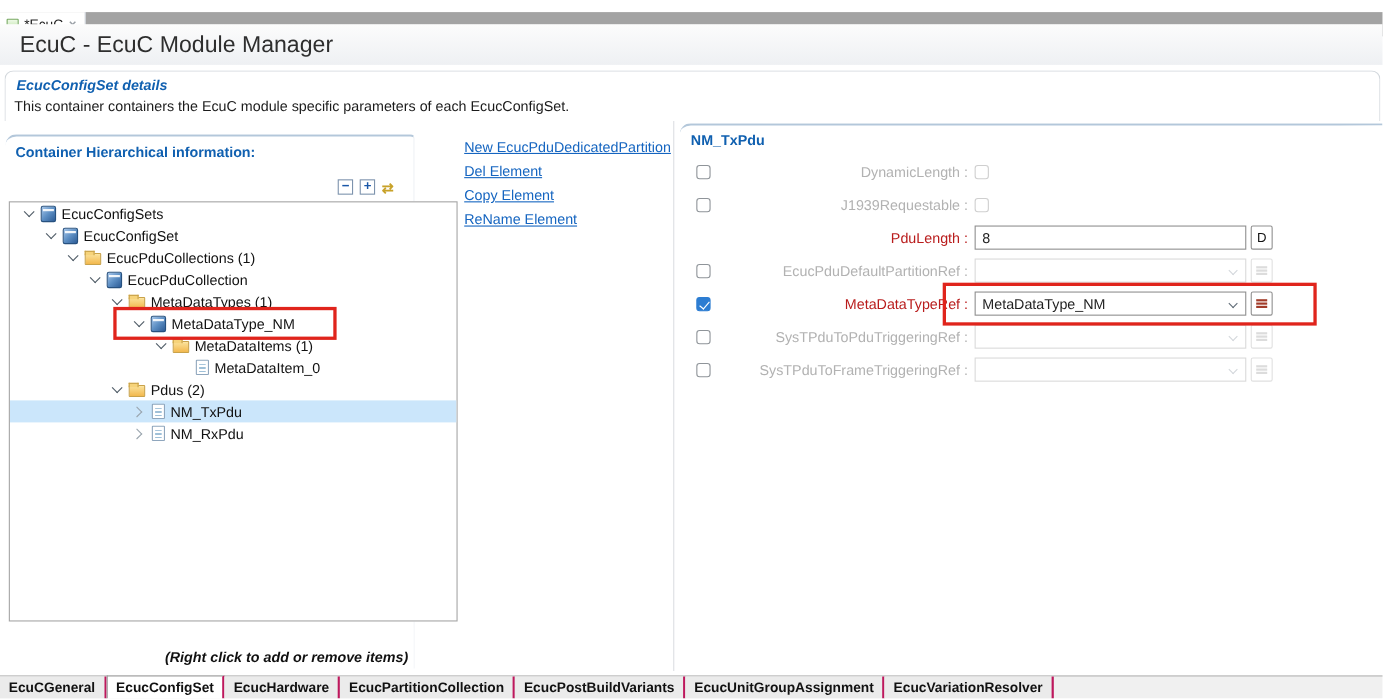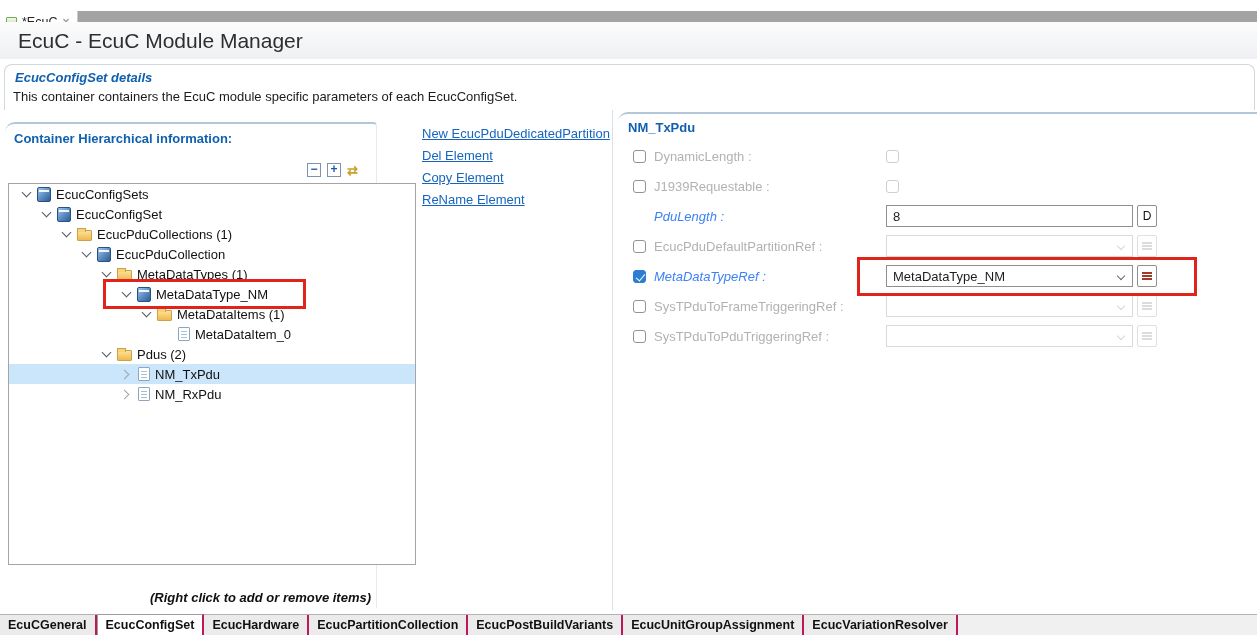--- a/index.html
+++ b/index.html
@@ -51,22 +51,22 @@
   .alink { color:#1565c0; text-decoration:underline; line-height:14px; cursor:pointer; white-space:nowrap;margin-left:37px; }
   
   .right-group { position:absolute; left:618px; top:112px; right:0; height:496px; border-top:2px solid #b3c7da; border-top-left-radius:10px; }
   .form-title { margin:6px 0 0 10px; font-weight:bold; color:#1060b0; }
   .form-rows { margin-top:10px; }
   .frow { display:flex; align-items:center; height:22px; margin:0 0 8px 15px; }
   .cb { width:13px; height:13px; border:1px solid #8f9499; border-radius:3px; background:#fff; flex:none; margin-right:8px; position:relative; }
   .cb.checked { background:#2d7dd2; border-color:#2d7dd2; }
   .cb.checked::after { content:""; position:absolute; left:4px; top:1px; width:4px; height:8px; border-right:1.7px solid #fff; border-bottom:1.7px solid #fff; transform:rotate(40deg); }
   .cb.slot-hidden { visibility:hidden; }
-  .flabel { width:226px; margin-right:6px; color:#b2b2b2; white-space:nowrap; }
-  .flabel.enabled { color:#3b82f6;font-style:italic; }
+  .flabel { width:226px; text-align:right; margin-right:6px; color:#b2b2b2; white-space:nowrap; }
+  .flabel.enabled { color:#b91c1c; }
   .mini-cb { width:13px; height:13px; border:1px solid #cfcfcf; border-radius:3px; background:#fff; flex:none; }
   .ctrl-text { width:247px; height:22px; border:1px solid #8f8f8f; padding:0 6px; display:flex; align-items:center; background:#fff; }
   .ctrl-combo { width:247px; height:22px; border:1px solid #dadada; padding:0 20px 0 6px; display:flex; align-items:center; background:#fff; position:relative; }
   .ctrl-combo.enabled { border-color:#8f8f8f; }
   .combo-arrow { position:absolute; right:8px; top:7px; width:6px; height:6px; border-right:1.5px solid #d3d7db; border-bottom:1.5px solid #d3d7db; transform:rotate(45deg); }
   .ctrl-combo.enabled .combo-arrow { border-color:#5f6b76; }
   .btn { width:20px; height:22px; border:1px solid #909090; border-radius:2px; background:#fff; margin-left:4px; display:flex; align-items:center; justify-content:center; font-size:12px; color:#111; padding:0; font-family:inherit; }
   .btn.disabled { border-color:#e0e0e0; }
   .list-glyph { width:10px; height:2px; background:#a23c2a; box-shadow:0 -3px 0 #a23c2a, 0 3px 0 #a23c2a; }
   .btn.disabled .list-glyph { background:#dcdcdc; box-shadow:0 -3px 0 #dcdcdc, 0 3px 0 #dcdcdc; }
@@ -239,33 +239,33 @@
         <span>MetaDataType_NM</span>
         <span class="combo-arrow"></span>
       </span>
       <button class="btn">
           <span class="list-glyph"></span>
         </button>
     </div>
 
     <div class="frow">
       <span class="cb"></span>
-      <span class="flabel">SysTPduToFrameTriggeringRef :</span>
+      <span class="flabel">SysTPduToPduTriggeringRef :</span>
       <span class="ctrl-combo">
         <span></span>
         <span class="combo-arrow"></span>
       </span>
       <button class="btn disabled">
           <span class="list-glyph"></span>
         </button>
     </div>
 
     <div class="frow">
       <span class="cb"></span>
-      <span class="flabel">SysTPduToPduTriggeringRef :</span>
+      <span class="flabel">SysTPduToFrameTriggeringRef :</span>
       <span class="ctrl-combo">
         <span></span>
         <span class="combo-arrow"></span>
       </span>
       <button class="btn disabled">
           <span class="list-glyph"></span>
         </button>
     </div>
 
   </div>

